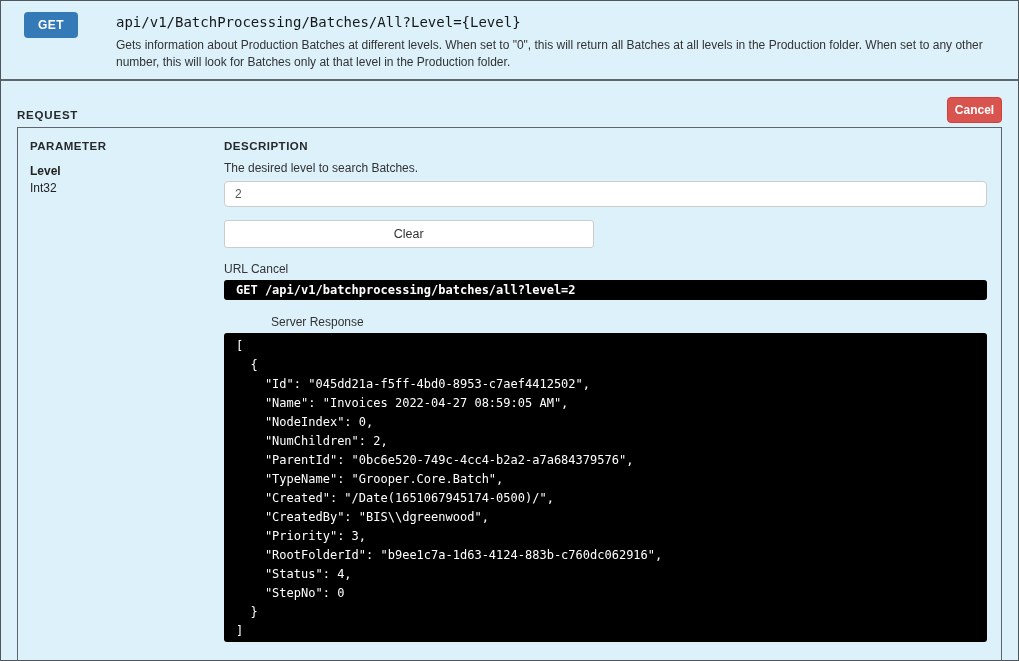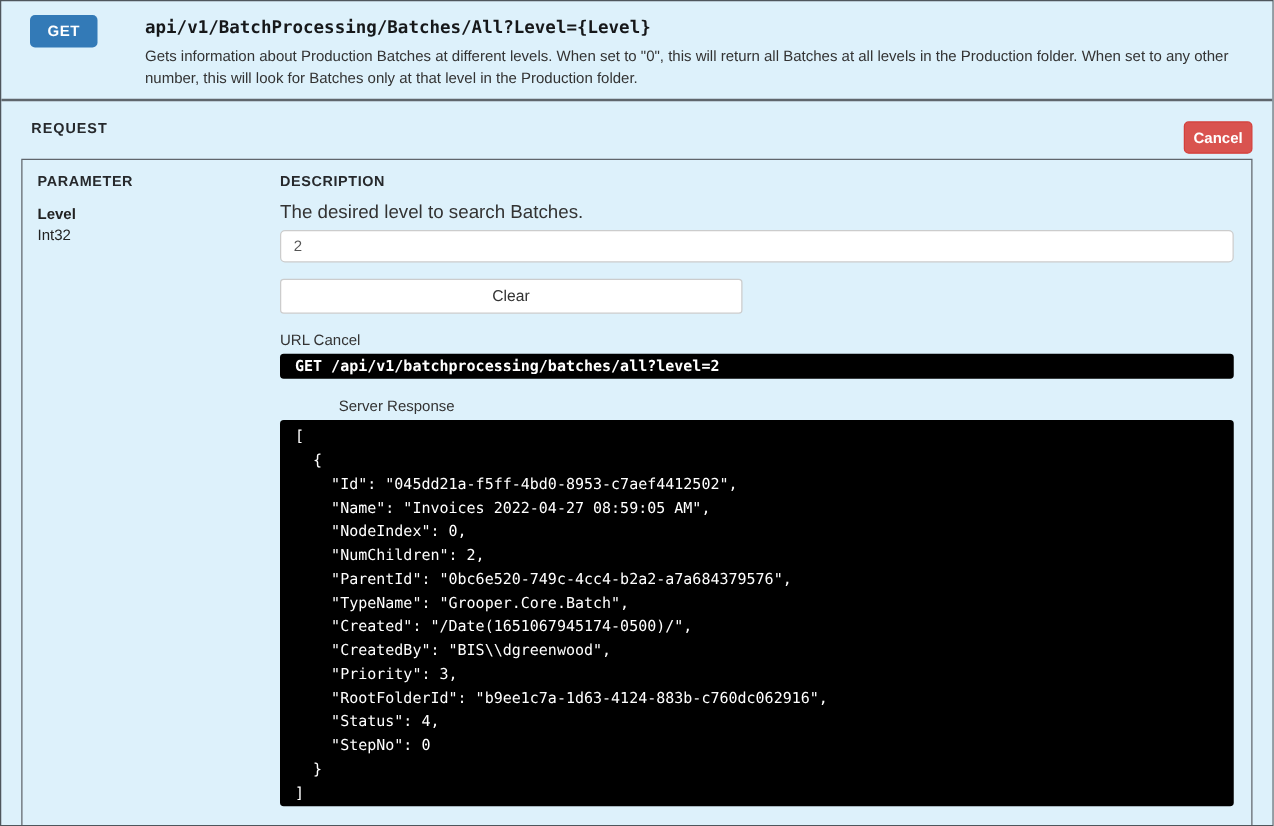--- a/index.html
+++ b/index.html
@@ -31,31 +31,31 @@
     width:54px;height:26px;flex:0 0 54px;
     background:var(--c-get);
     border-radius:4px;
     color:#fff;font-size:12px;font-weight:bold;
     display:flex;align-items:center;justify-content:center;
     letter-spacing:.5px;
   }
   .op-info{flex:1;margin-left:38px;}
   .op-path{
     font-family:"DejaVu Sans Mono","Liberation Mono",monospace;
-    font-weight:bold;font-size:14px;color:#16181a;
+    font-weight:normal;font-size:14px;color:#16181a;
     margin:2px 0 7px 0;
   }
   .op-desc{
     font-size:12px;color:#333;line-height:17px;max-width:895px;
   }
 
   
   .request-bar{
-    margin:16px 16px 4px 24px;
-    display:flex;justify-content:space-between;
+    margin:16px 16px 4px 16px;
+    display:flex;justify-content:space-between;align-items:flex-end;
   }
   .section-label{
     font-size:11.5px;font-weight:bold;color:#26292c;letter-spacing:.8px;
     padding-bottom:2px;
   }
   .cancel-btn{
     width:55px;height:26px;
     background:var(--c-cancel);
     border:1px solid #d43f3a;border-radius:4px;
     color:#fff;font-size:12px;font-weight:bold;
@@ -71,21 +71,21 @@
     height:536px;
     padding:12px 14px 0 12px;
   }
   .param-grid{display:grid;grid-template-columns:194px 1fr;}
   .col-header{
     font-size:11.5px;font-weight:bold;color:#26292c;letter-spacing:.5px;
   }
   .param-name{font-size:12px;font-weight:bold;color:#222;margin-top:12px;}
   .param-type{font-size:12px;color:#222;margin-top:3px;}
 
-  .param-desc{font-size:15px;color:#333;margin-top:9px;}
+  .param-desc{font-size:12px;color:#333;margin-top:9px;}
   .value-input{
     margin-top:6px;width:100%;height:26px;
     border:1px solid #ccc;border-radius:4px;
     background:#fff;padding:0 10px;
     font-size:12px;color:#555;
     font-family:"Liberation Sans",sans-serif;
     outline:none;display:block;
   }
   .btn-row{margin-top:13px;display:grid;grid-template-columns:1fr 1fr;gap:24px;}
   .exec-btn{

